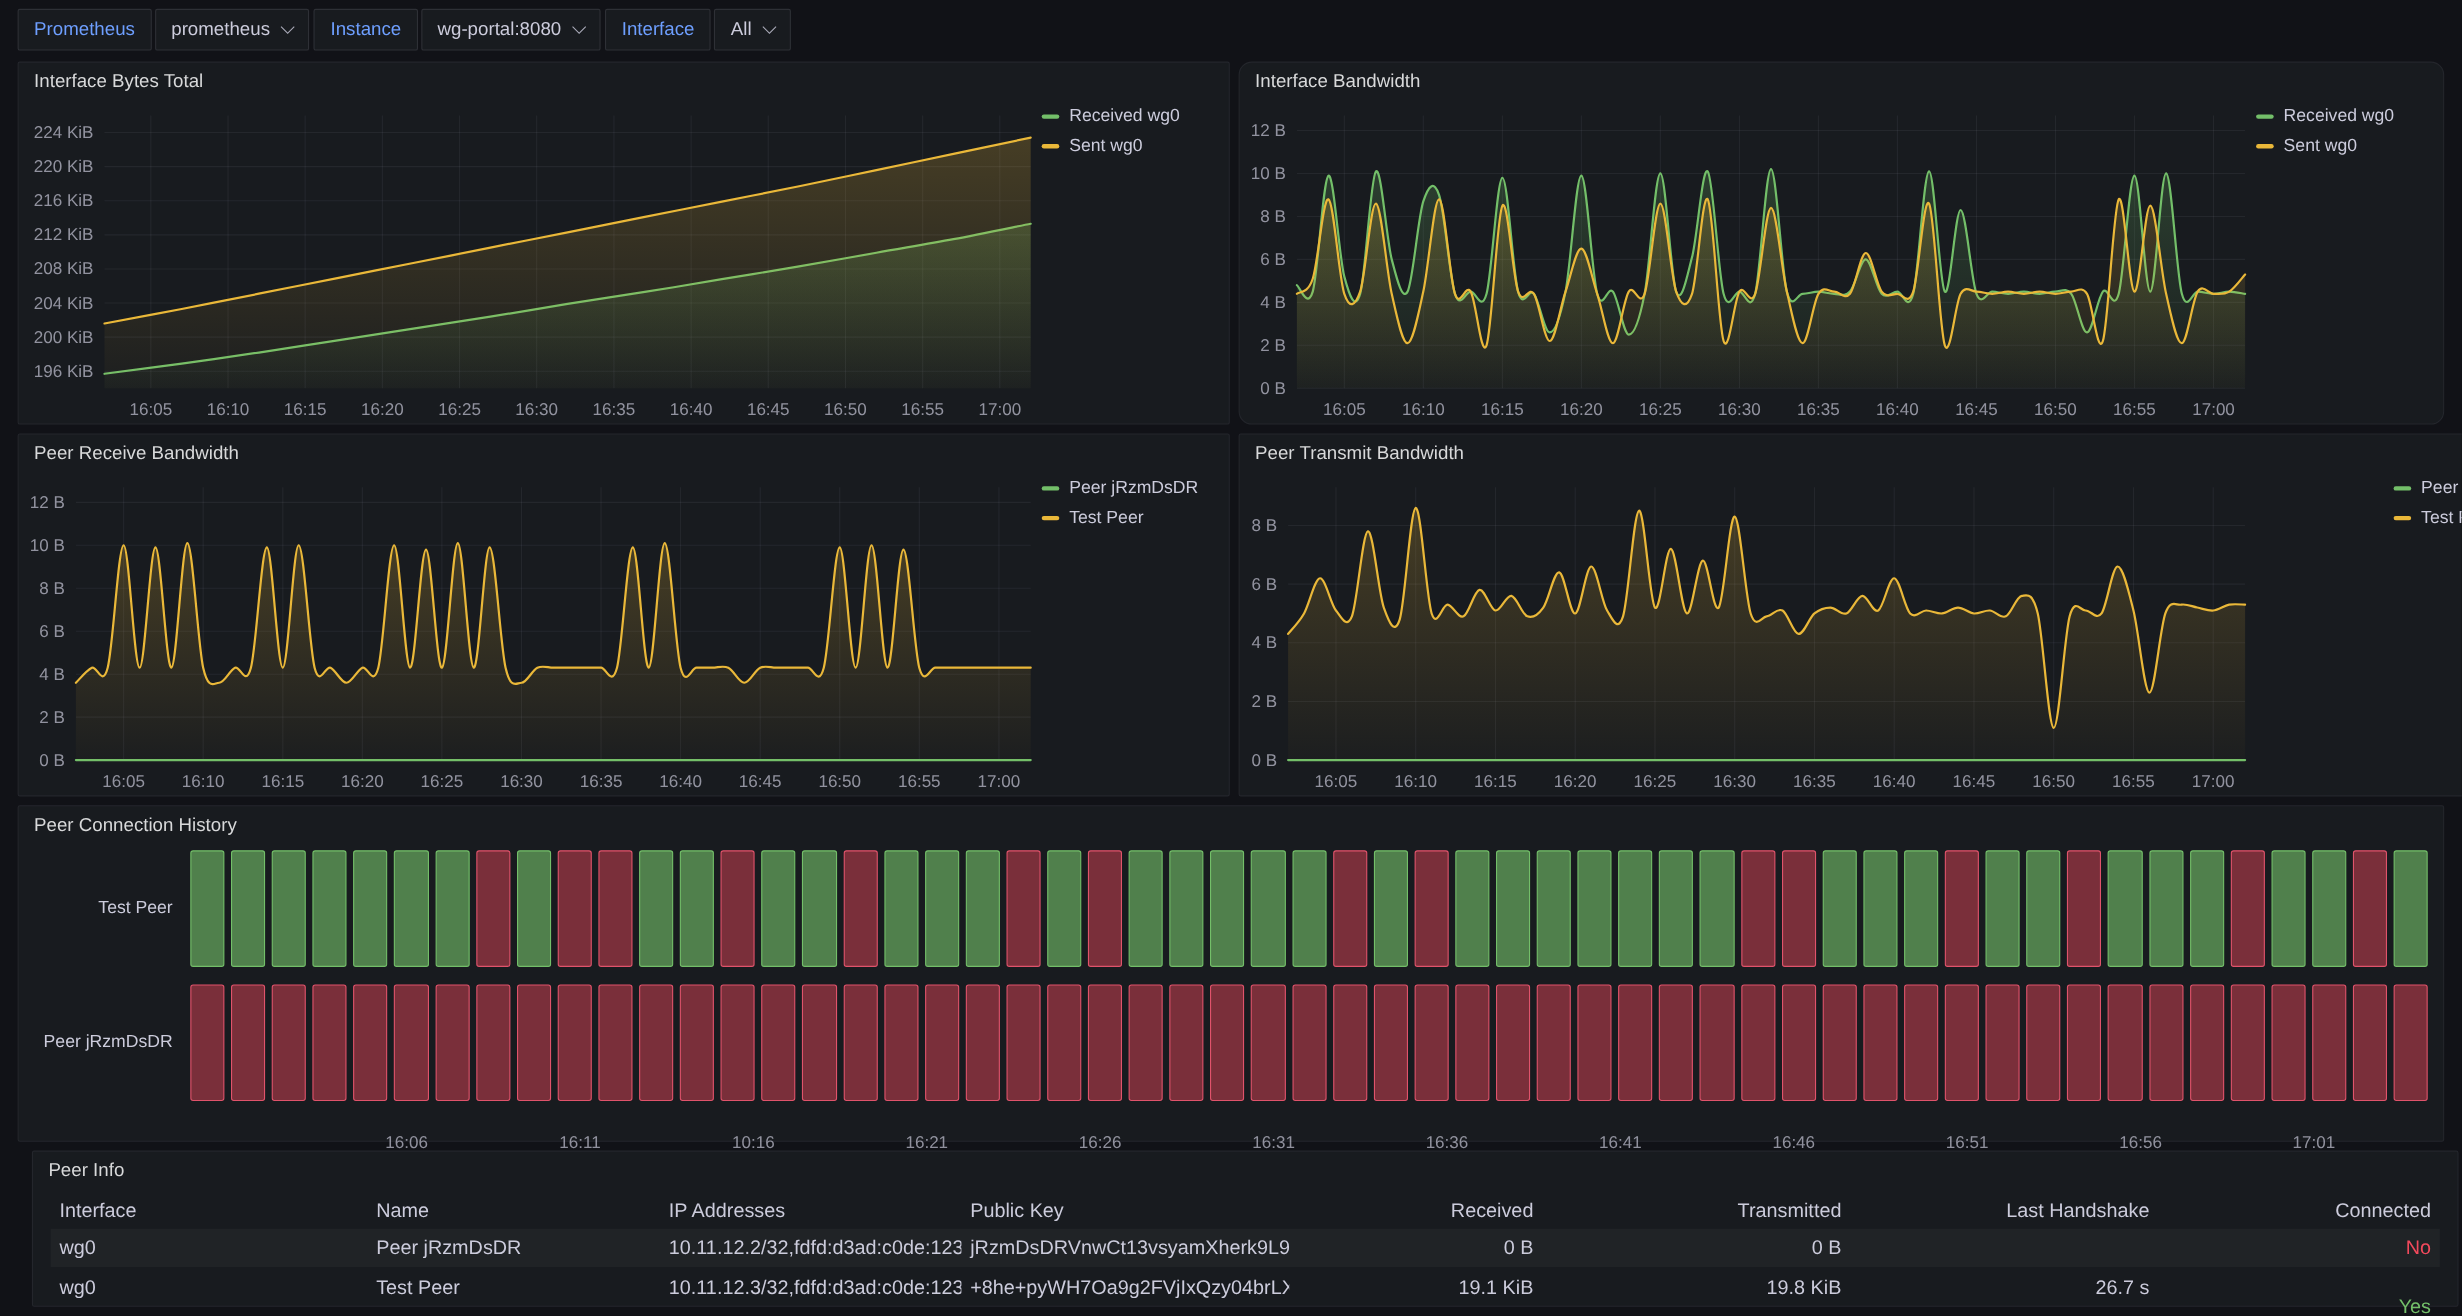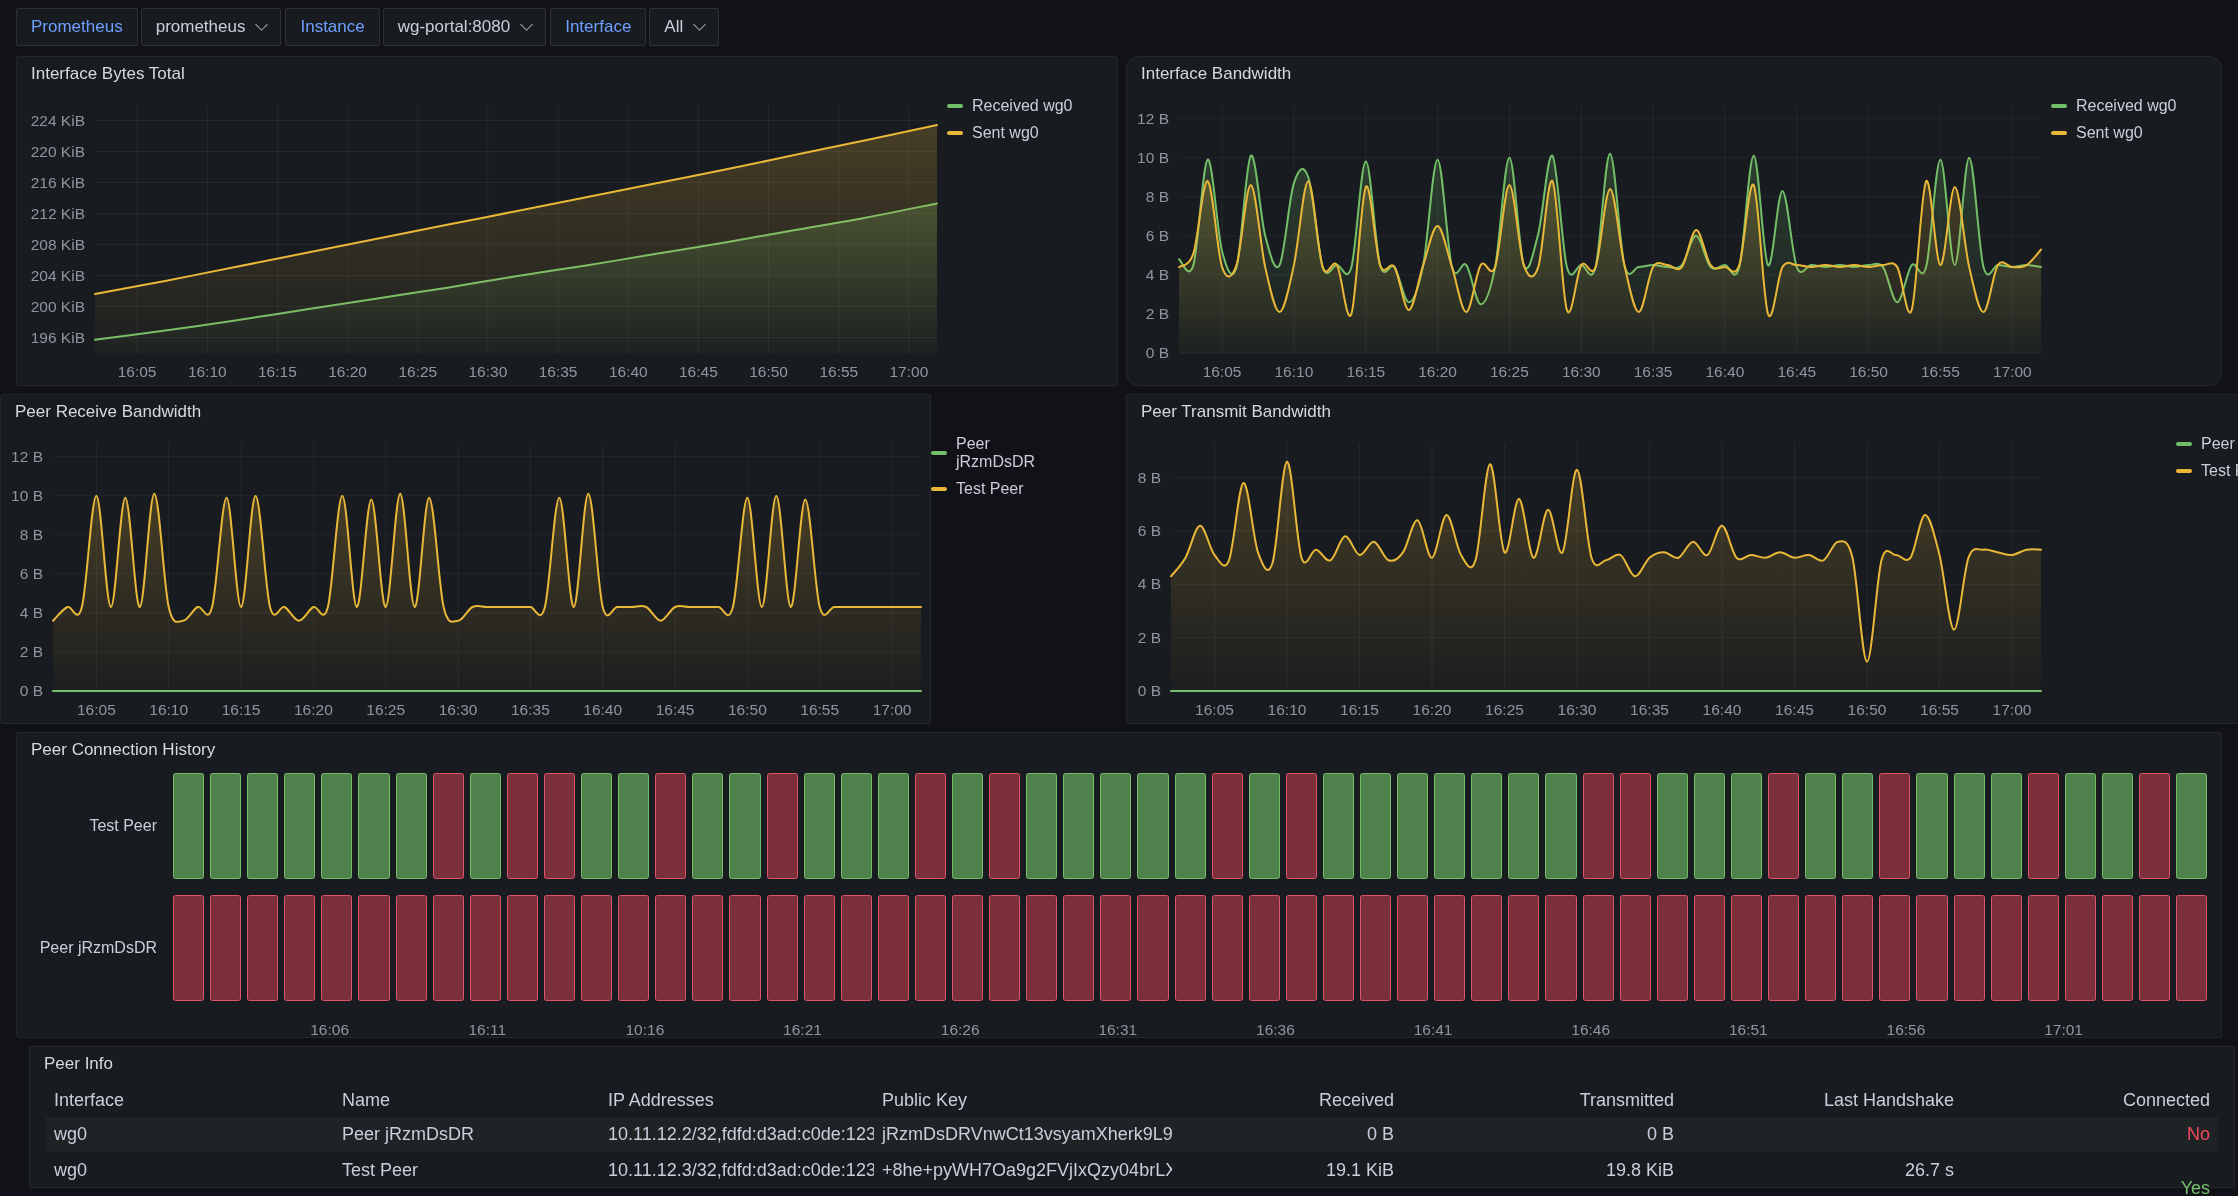--- a/index.html
+++ b/index.html
@@ -11,21 +11,21 @@
   .var-group{display:flex;gap:3px;}
   .var-label,.var-value{height:38px;display:flex;align-items:center;padding:0 14px;background:#181b1f;border:1px solid #2e3036;border-radius:2px;font-size:17px;box-sizing:border-box;}
   .var-label{color:var(--blue);font-weight:500;}
   .var-value{color:#ccccdc;cursor:pointer;}
   .chev{width:8px;height:8px;border-right:1.6px solid rgba(204,204,220,.8);border-bottom:1.6px solid rgba(204,204,220,.8);transform:rotate(45deg);margin-left:12px;margin-top:-5px;}
 
   
   .panel{position:absolute;background:#181b1f;border:1px solid #24262c;border-radius:2px;box-sizing:border-box;}
   #p1{left:16px;top:56px;width:1102px;height:330px;}
   #p2{left:1126px;top:56px;width:1096px;height:330px;border-radius:12px;}
-  #p3{left:0;top:394px;width:931px;height:330px;}
+  #p3{left:16px;top:394px;width:1102px;height:330px;}
   #p4{left:1126px;top:394px;width:1221px;height:330px;}
   #p5{left:16px;top:732px;width:2206px;height:306px;}
   #p6{left:29px;top:1046px;width:2206px;height:142px;}
   .panel-title{height:34px;display:flex;align-items:center;padding:0 14px;font-size:17px;font-weight:400;color:#d8d9da;cursor:pointer;}
 
   
   .chart-row{position:absolute;top:34px;left:2px;right:2px;bottom:2px;display:flex;}
   .plot{flex:1;height:100%;}
   .legend{width:168px;padding:6px 6px 0 0;box-sizing:border-box;}
   .legend-item{display:flex;align-items:center;margin-bottom:9px;font-size:16px;color:#ccccdc;cursor:pointer;}
@@ -37,21 +37,21 @@
 
   
   .tl-body{position:absolute;top:40px;left:14px;right:14px;bottom:6px;}
   .tl-row{display:flex;height:106px;margin-bottom:16px;}
   .tl-label{width:142px;display:flex;align-items:center;justify-content:flex-end;padding-right:16px;font-size:16px;box-sizing:border-box;}
   .tl-bars{flex:1;display:flex;gap:6px;}
   .tl-bar{flex:1;border-radius:2.5px;box-sizing:border-box;}
   .tl-bar.up{background:rgba(115,191,105,0.62);border:1.6px solid var(--green);}
   .tl-bar.down{background:rgba(242,73,92,0.45);border:1.6px solid #e0536b;}
   .tl-axis{position:relative;height:24px;margin-left:142px;font-size:15.5px;color:rgba(204,204,220,0.68);}
-  .tl-axis span{position:absolute;transform:translateX(-50%);top:4px;white-space:nowrap;}
+  .tl-axis span{position:absolute;transform:translateX(-50%);top:14px;white-space:nowrap;margin-left:40px;}
 
   
   .tbl{position:absolute;top:36px;left:16px;right:16px;bottom:0;font-size:18px;}
   .tbl-row{display:grid;grid-template-columns:288px 266px 274px 298px 230px 280px 280px 1fr;height:35px;align-items:center;}
   .tbl-row.head{font-weight:500;height:34px;}
   .tbl-row.r0{background:rgba(255,255,255,0.035);}
   .cell{padding:0 8px;white-space:nowrap;overflow:hidden;}
   .cell.right{text-align:right;}
   .yes{color:var(--green);margin-top:36px;}
   .no{color:var(--red);}

